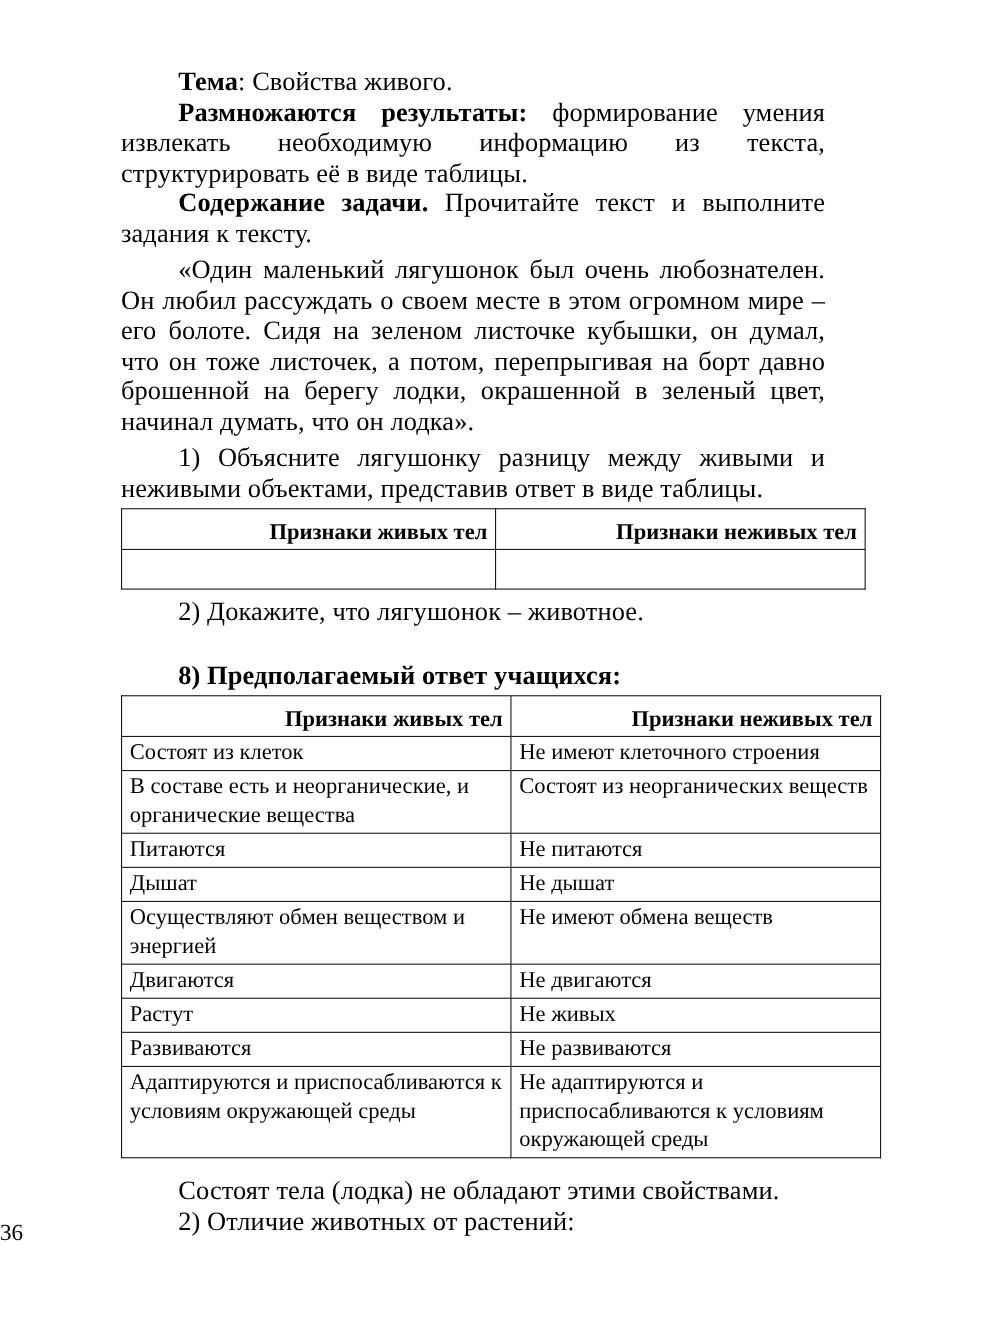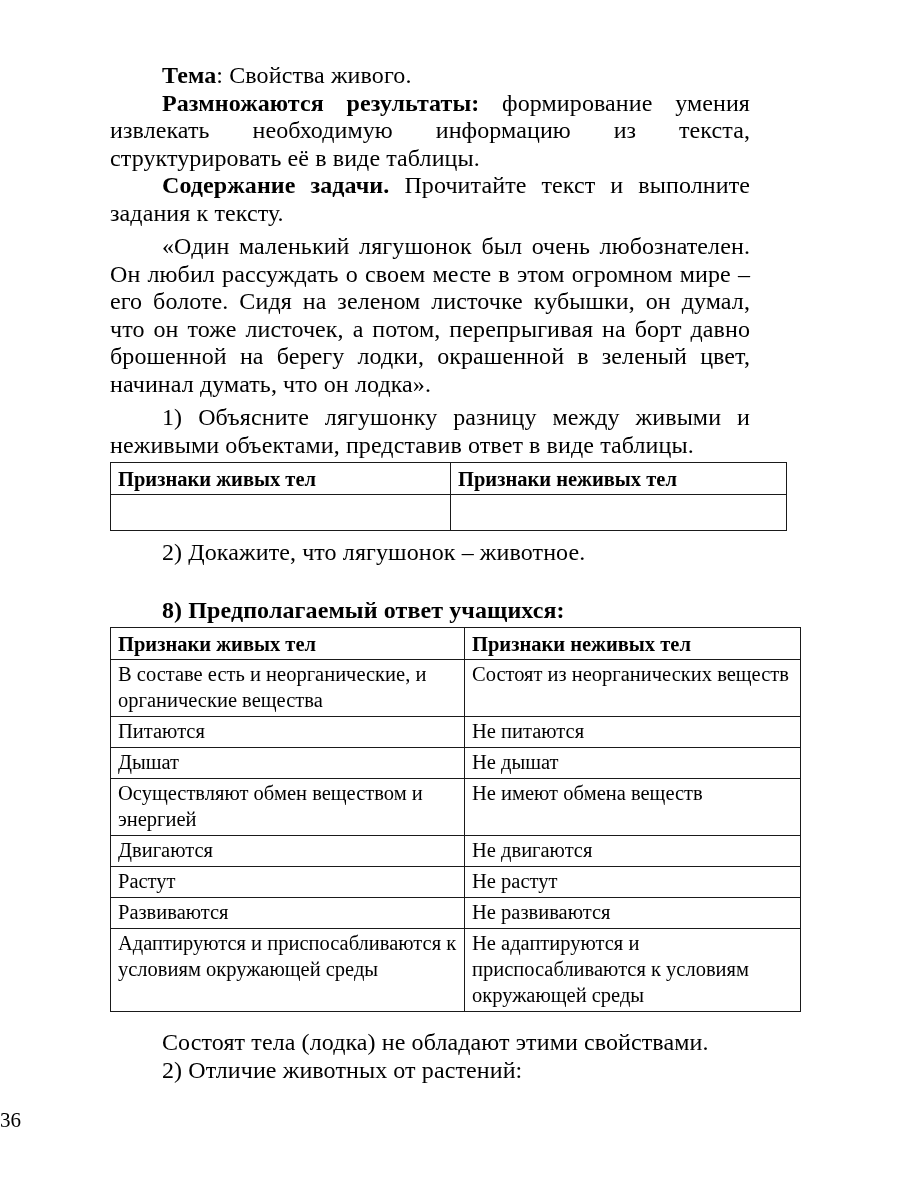--- a/index.html
+++ b/index.html
@@ -57,23 +57,23 @@
     background: #fff;
   }
   table td, table th {
     border: 1.6px solid #1a1a1a;
     padding: 1px 7px 3px 7px;
     vertical-align: top;
     text-align: left;
     font-weight: normal;
   }
   table th {
-    text-align: left;
+    text-align: right;
     font-weight: bold;
-    padding-top: 3px;
+    padding-top: 8px;
     padding-bottom: 2px;
   }
 
   
   .tbl-blank {
     width: 676px;
     margin-left: 0px;
     margin-top: 3px;
   }
   .tbl-blank col.c1 { width: 340px; }
@@ -155,20 +155,24 @@
           <col class="c2">
         </colgroup>
       <thead>
         <tr>
           <th>Признаки живых тел</th>
           <th>Признаки неживых тел</th>
         </tr>
       </thead>
       <tbody>
         <tr>
+          <td>Состоят из клеток</td>
+          <td>Не имеют клеточного строения</td>
+        </tr>
+        <tr>
           <td>В составе есть и неорганические, и органические вещества</td>
           <td>Состоят из неорганических веществ</td>
         </tr>
         <tr>
           <td>Питаются</td>
           <td>Не питаются</td>
         </tr>
         <tr>
           <td>Дышат</td>
           <td>Не дышат</td>
@@ -176,21 +180,21 @@
         <tr>
           <td>Осуществляют обмен веществом и энергией</td>
           <td>Не имеют обмена веществ</td>
         </tr>
         <tr>
           <td>Двигаются</td>
           <td>Не двигаются</td>
         </tr>
         <tr>
           <td>Растут</td>
-          <td>Не растут</td>
+          <td>Не живых</td>
         </tr>
         <tr>
           <td>Развиваются</td>
           <td>Не развиваются</td>
         </tr>
         <tr>
           <td>Адаптируются и приспосабливаются к условиям окружающей среды</td>
           <td>Не адаптируются и приспосабливаются к условиям окружающей среды</td>
         </tr>
       </tbody>

